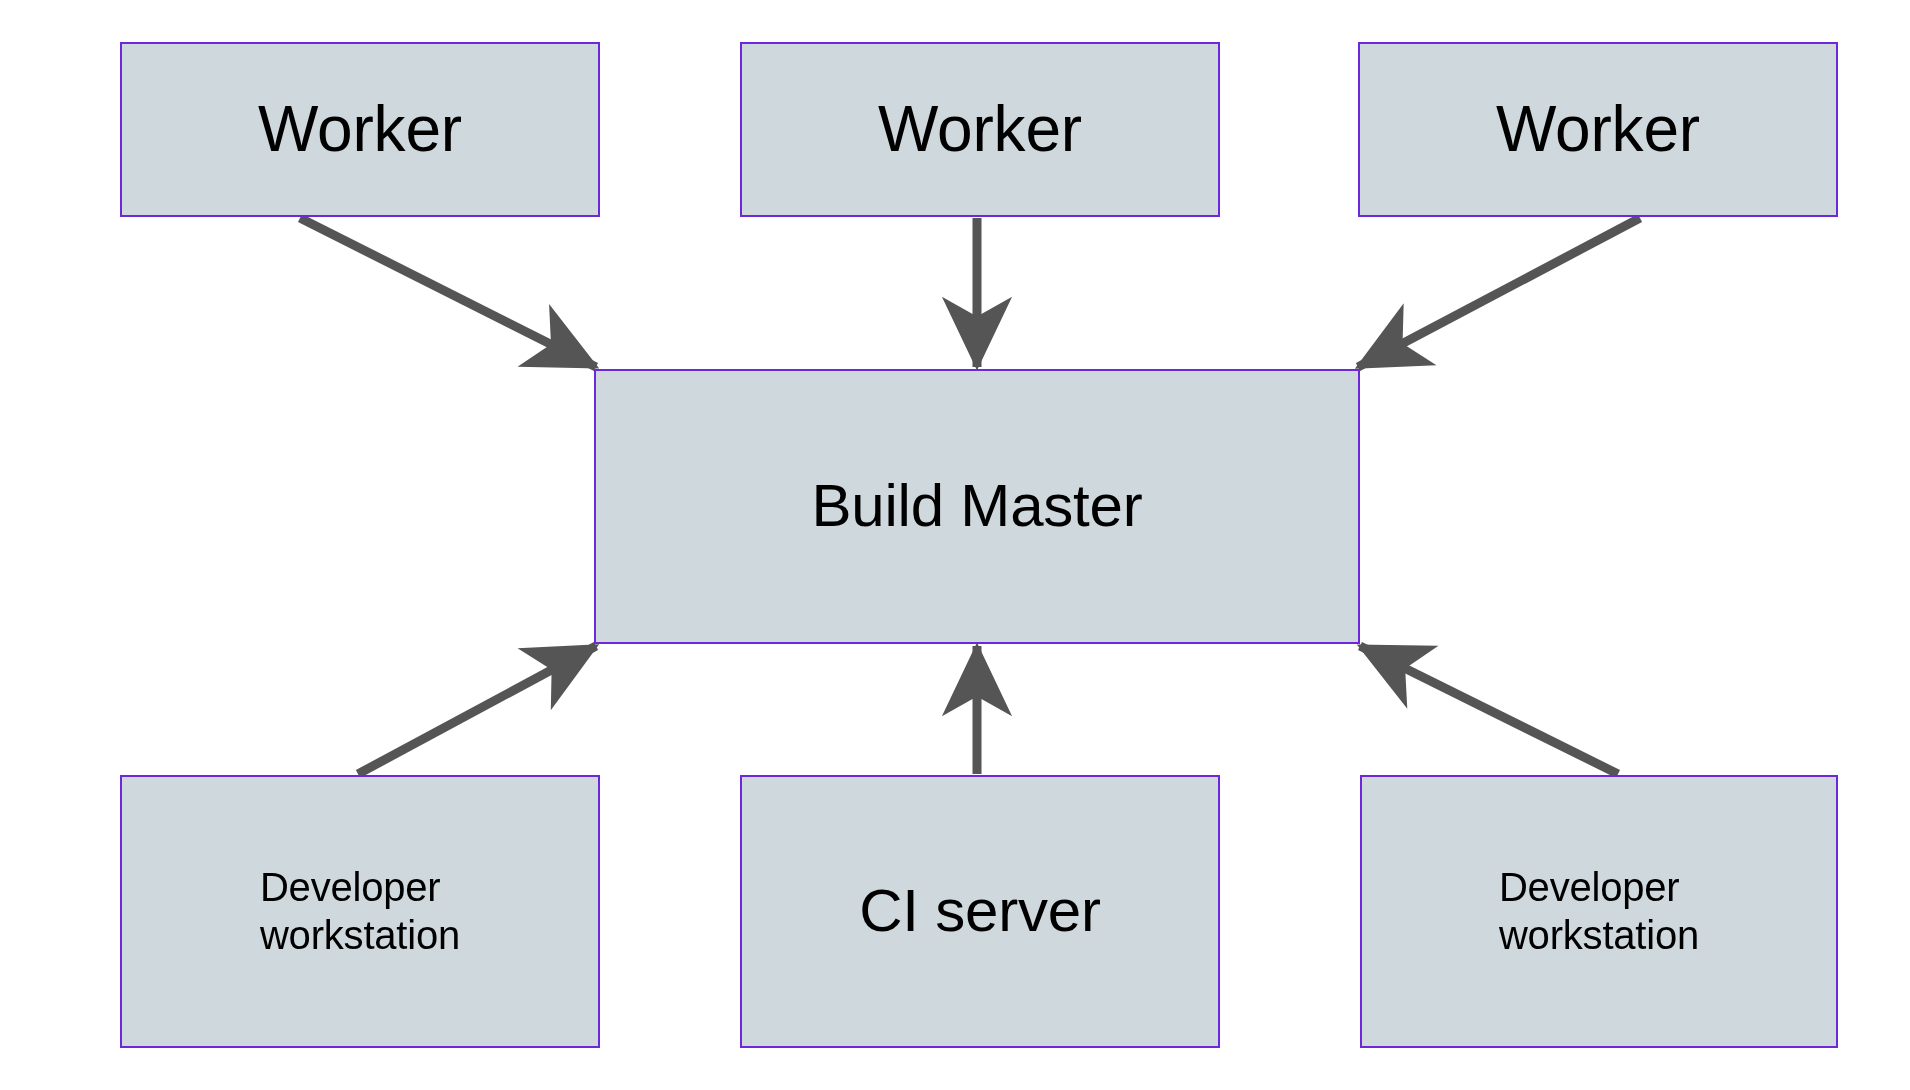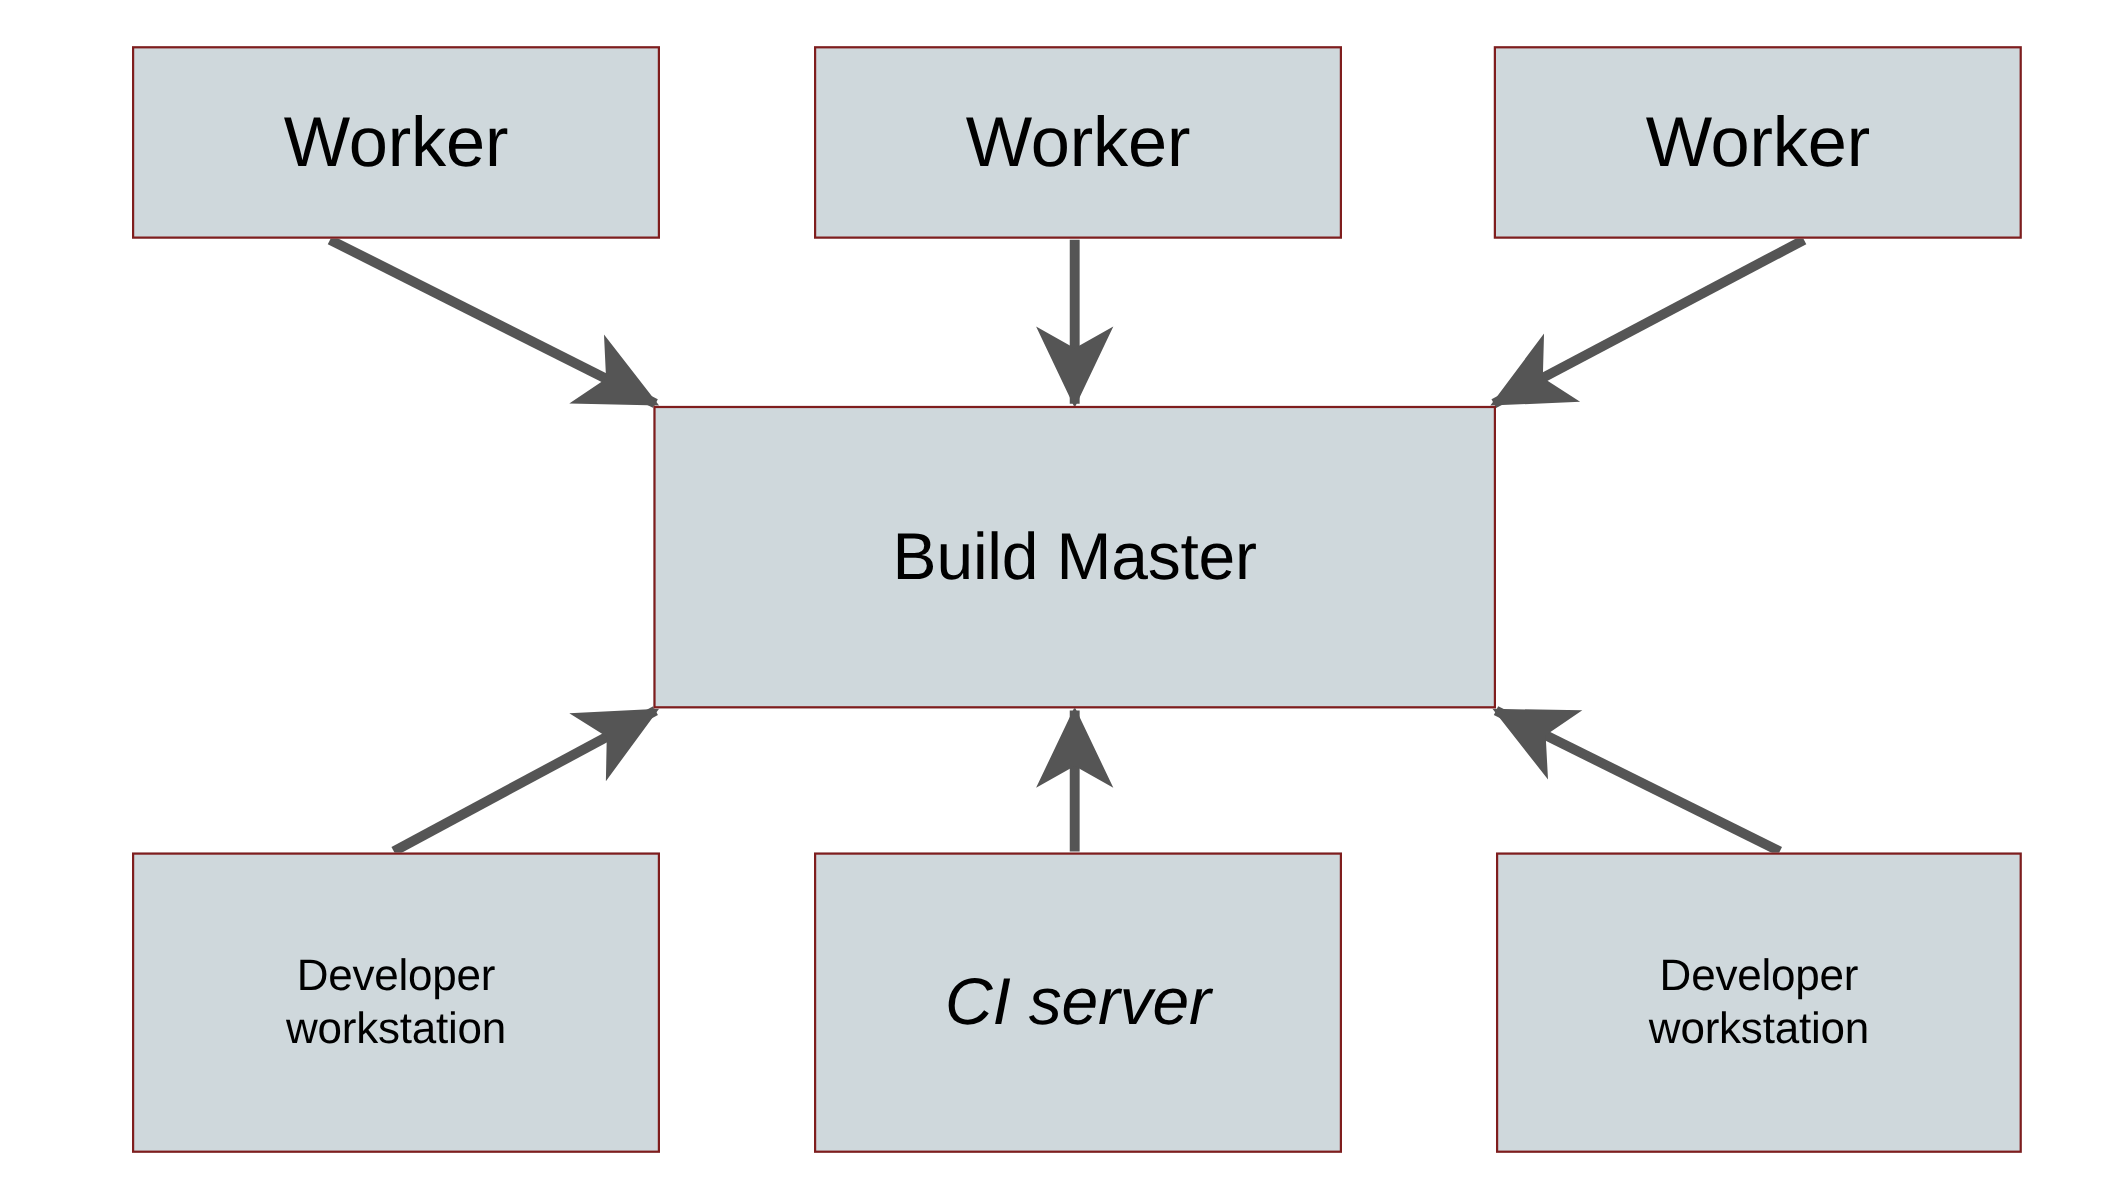--- a/index.html
+++ b/index.html
@@ -23,25 +23,24 @@
     left: 0;
     top: 0;
     width: 1910px;
     height: 1090px;
     pointer-events: none;
   }
   .node {
     position: absolute;
     box-sizing: border-box;
     background: #cfd8dc;
-    border: 2px solid #7f1d1d;
+    border: 2px solid #6d28d9;
     display: flex;
     align-items: center;
     justify-content: center;
-    text-align: center;
     color: #000000;
     z-index: 2;
   }
   .node-label {
     font-family: "Liberation Sans", sans-serif;
     font-weight: 400;
     letter-spacing: -0.2px;
     line-height: 1.18;
     white-space: pre-line;
     color: #000000;
@@ -53,21 +52,21 @@
   .node-dev-left      { left: 120px;  top: 775px; width: 480px; height: 273px; }
   .node-ci            { left: 740px;  top: 775px; width: 480px; height: 273px; }
   .node-dev-right     { left: 1360px; top: 775px; width: 478px; height: 273px; }
 
   .node-worker-left  .node-label,
   .node-worker-mid   .node-label,
   .node-worker-right .node-label { font-size: 64px; }
   .node-build-master .node-label { font-size: 60px; }
   .node-dev-left  .node-label,
   .node-dev-right .node-label    { font-size: 40px; }
-  .node-ci        .node-label    { font-size: 60px; font-style: italic; }
+  .node-ci        .node-label    { font-size: 60px; }
 </style>
 </head>
 <body>
 
 <div id="canvas">
 
   <svg id="edges" width="1910" height="1090" viewBox="0 0 1910 1090" xmlns="http://www.w3.org/2000/svg">
     <defs>
       <marker id="swept-arrow" markerWidth="9" markerHeight="9" refX="8.2" refY="4.5" orient="auto" markerUnits="strokeWidth">
         <path d="M 0.4 0.6 L 8.6 4.5 L 0.4 8.4 L 2.6 4.5 Z" fill="#555555"></path>

